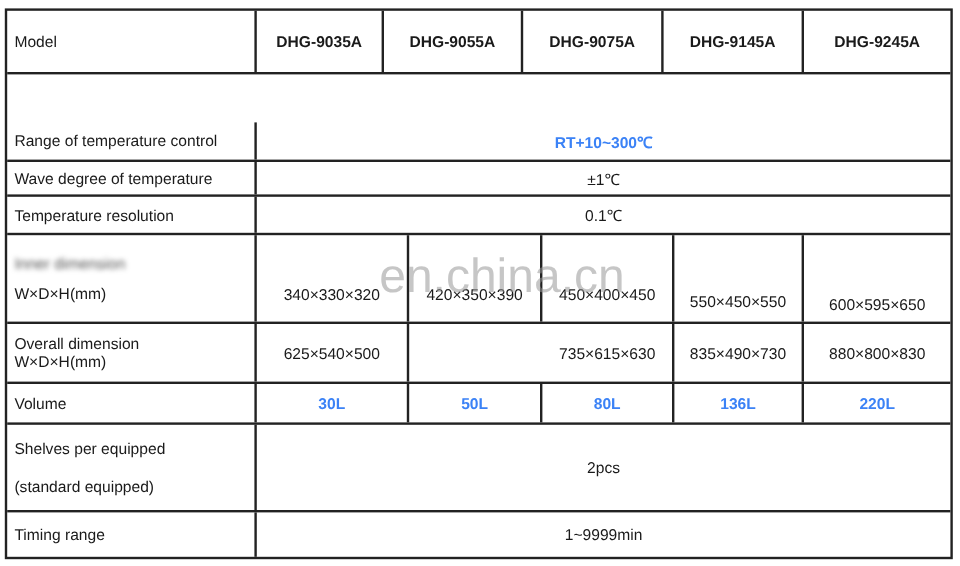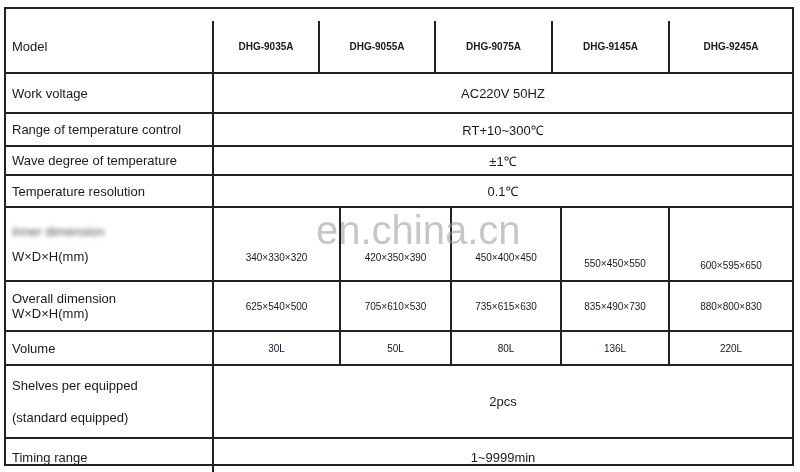--- a/index.html
+++ b/index.html
@@ -1,44 +1,40 @@
 <!DOCTYPE html>
 <html><head>
 <meta charset="utf-8">
 <style>
   html,body{margin:0;padding:0;background:#fff;}
   body{width:800px;height:472px;position:relative;overflow:hidden;font-family:"Liberation Sans",sans-serif;color:#1a1a1a;}
   .tbl{position:absolute;left:4px;top:7px;width:790px;height:459px;border:2px solid #222;box-sizing:border-box;}
-  .row{position:absolute;left:0;right:0;border-bottom:2px solid #222;box-sizing:border-box;margin-top:12px;}
+  .row{position:absolute;left:0;right:0;border-bottom:2px solid #222;box-sizing:border-box;}
   .row.last{border-bottom:none;}
   .lbl{position:absolute;left:0;top:0;bottom:0;width:208px;border-right:2px solid #222;box-sizing:border-box;padding-left:6px;font-size:13px;display:flex;flex-direction:column;justify-content:center;}
-  .cell{position:absolute;top:0;bottom:0;border-right:2px solid #222;box-sizing:border-box;display:flex;align-items:center;justify-content:center;font-size:10px;}
+  .cell{position:absolute;top:0;bottom:0;border-right:2px solid #222;box-sizing:border-box;display:flex;align-items:center;justify-content:center;font-size:13px;}
   .cell.end{border-right:none;}
   .span{position:absolute;left:208px;right:0;top:0;bottom:0;display:flex;align-items:center;justify-content:center;font-size:13px;}
   .hdr{font-weight:bold;}
-  .blue{color:#0f172a;font-weight:normal;}
+  .blue{color:#3b82f6;font-weight:bold;}
   .blur{filter:blur(2px);color:#555;}
   .wm{position:absolute;left:316px;top:208px;font-size:40px;color:#999;opacity:.55;pointer-events:none;}
 </style>
 </head>
 <body>
 
 <div class="tbl">
 
   <div class="row" style="top:0;height:53px;">
     <div class="lbl">Model</div>
     <div class="cell hdr" style="left:208px;width:106px;">DHG-9035A</div>
     <div class="cell hdr" style="left:314px;width:116px;">DHG-9055A</div>
     <div class="cell hdr" style="left:430px;width:117px;">DHG-9075A</div>
     <div class="cell hdr" style="left:547px;width:117px;">DHG-9145A</div>
     <div class="cell hdr end" style="left:664px;right:0;">DHG-9245A</div>
-  </div>
-  <div class="row" style="top:53px;height:40px;">
-    <div class="lbl">Work voltage</div>
-    <div class="span">AC220V  50HZ</div>
   </div>
   <div class="row" style="top:93px;height:33px;">
     <div class="lbl">Range of temperature control</div>
     <div class="span blue">RT+10~300℃</div>
   </div>
   <div class="row" style="top:126px;height:29px;">
     <div class="lbl">Wave degree of temperature</div>
     <div class="span">±1℃</div>
   </div>
   <div class="row" style="top:155px;height:32px;">
@@ -55,21 +51,20 @@
     <div class="cell" style="left:446px;width:110px;padding-top:26px;">450×400×450</div>
     <div class="cell" style="left:556px;width:108px;padding-top:38px;">550×450×550</div>
     <div class="cell end" style="left:664px;right:0;padding-top:43px;">600×595×650</div>
   </div>
   <div class="row" style="top:261px;height:50px;">
     <div class="lbl">
       <span>Overall dimension</span>
       <span>W×D×H(mm)</span>
     </div>
     <div class="cell" style="left:208px;width:127px;">625×540×500</div>
-    <div class="cell" style="left:335px;width:111px;">705×610×530</div>
     <div class="cell" style="left:446px;width:110px;">735×615×630</div>
     <div class="cell" style="left:556px;width:108px;">835×490×730</div>
     <div class="cell end" style="left:664px;right:0;">880×800×830</div>
   </div>
   <div class="row" style="top:311px;height:34px;">
     <div class="lbl">Volume</div>
     <div class="cell blue" style="left:208px;width:127px;">30L</div>
     <div class="cell blue" style="left:335px;width:111px;">50L</div>
     <div class="cell blue" style="left:446px;width:110px;">80L</div>
     <div class="cell blue" style="left:556px;width:108px;">136L</div>

